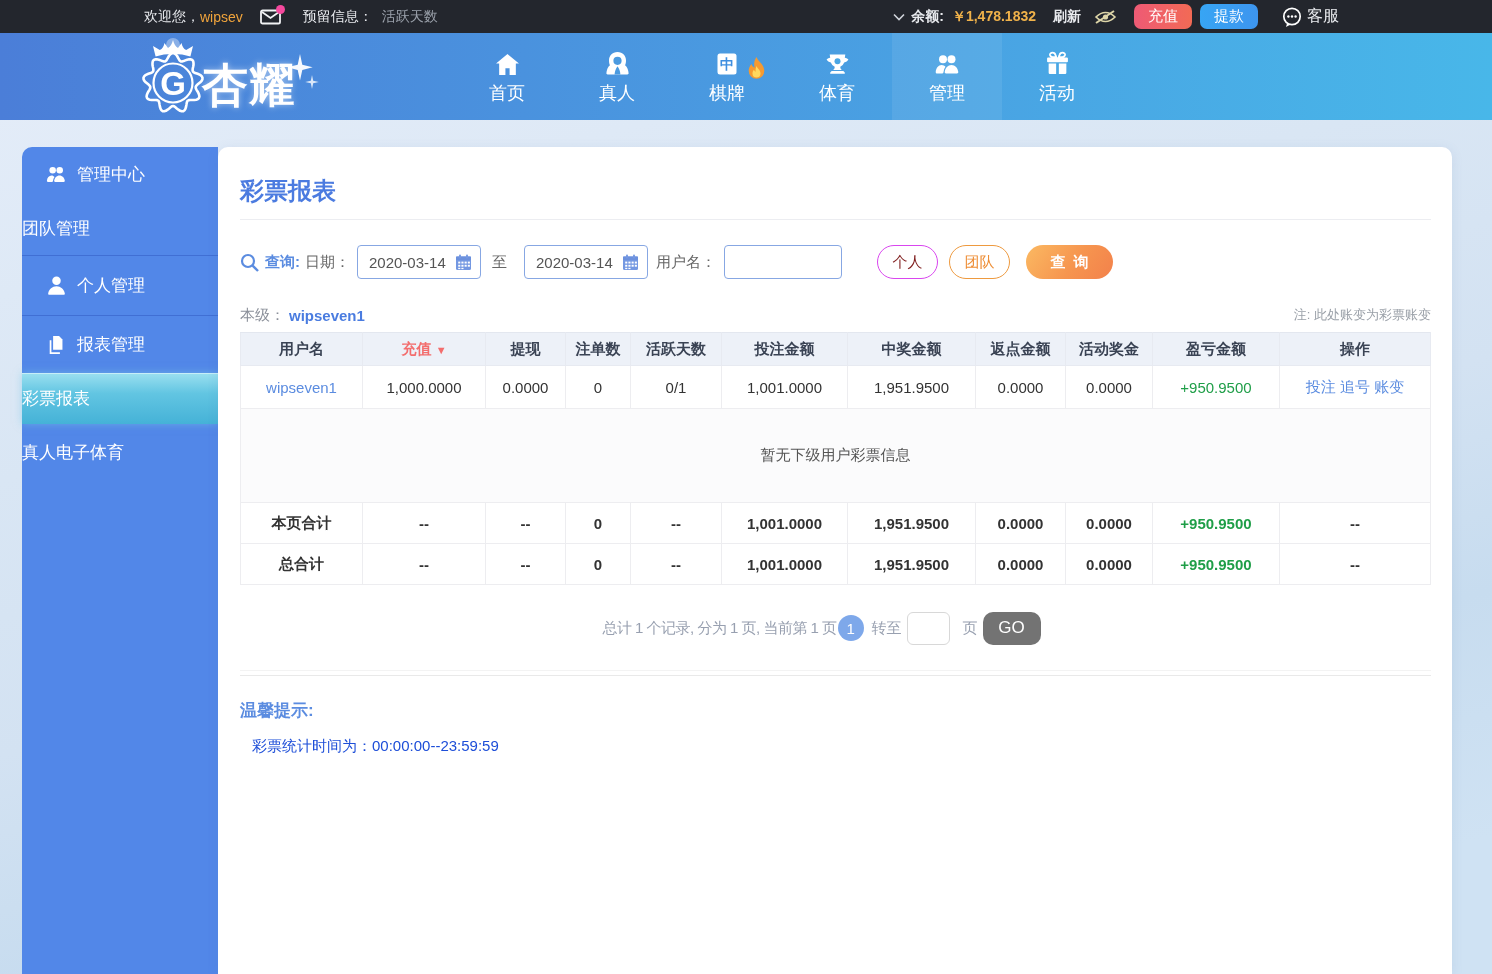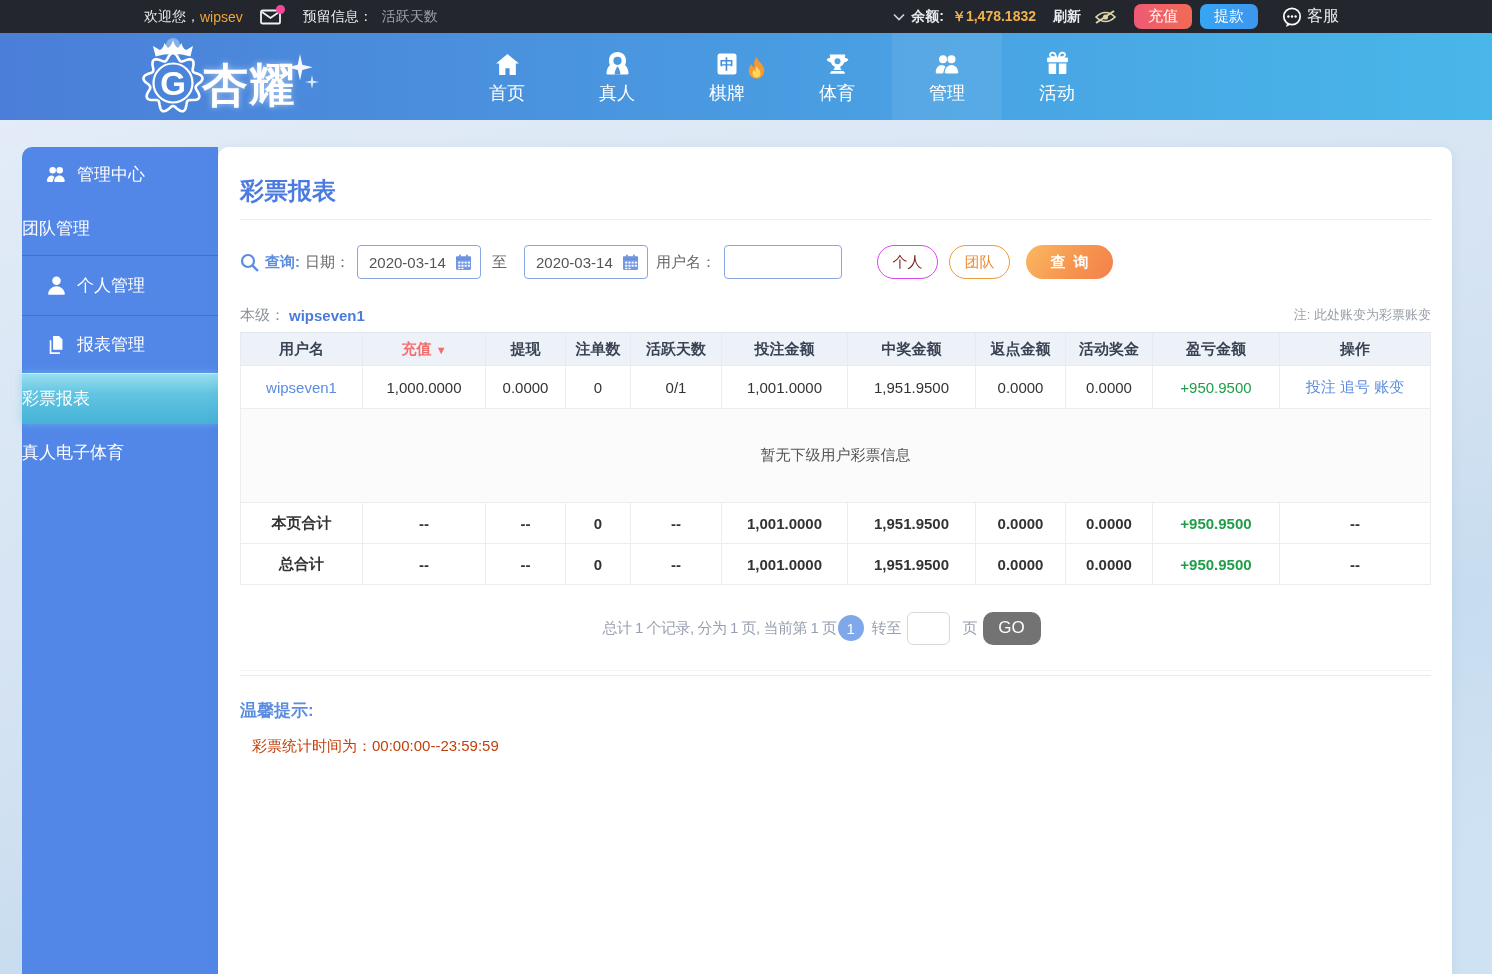--- a/index.html
+++ b/index.html
@@ -59,21 +59,21 @@
 table.rep tr.sum td{font-weight:bold;height:41px;}
 .red{color:#f36d6d;}
 .lnk{color:#5b8ce0;text-decoration:none;}
 .grn{color:#1f9e48;}
 
 .pager{display:flex;align-items:center;justify-content:center;margin-top:26px;height:34px;font-size:15px;color:#98a0b0;position:relative;left:-14px;}
 .pg-circ{width:26px;height:26px;border-radius:50%;background:#7ea8ea;color:#fff;display:inline-flex;align-items:center;justify-content:center;margin:0 8px 0 1px;font-size:15px;}
 .pg-inp{width:43px;height:33px;border:1px solid #d8d8d8;border-radius:6px;margin:0 13px 0 5px;background:#fff;}
 .pg-go{width:58px;height:33px;border-radius:10px;background:#737373;color:#fff;font-size:17px;display:inline-flex;align-items:center;justify-content:center;margin-left:5px;}
 .warm{color:#5b8ce0;font-weight:bold;font-size:17px;margin-top:23px;}
-.tip{color:#c2410c;font-size:15px;margin-top:15px;padding-left:12px;}
+.tip{color:#1d4ed8;font-size:15px;margin-top:15px;padding-left:12px;}
 </style>
 </head>
 <body>
 
 <div class="topbar">
   <div class="lft">
     <span>欢迎您，</span>
       <span class="orange">wipsev</span>
     <span style="margin-left:17px;display:flex;align-items:center;position:relative;">
       <svg width="21" height="16" viewBox="0 0 21 16">

